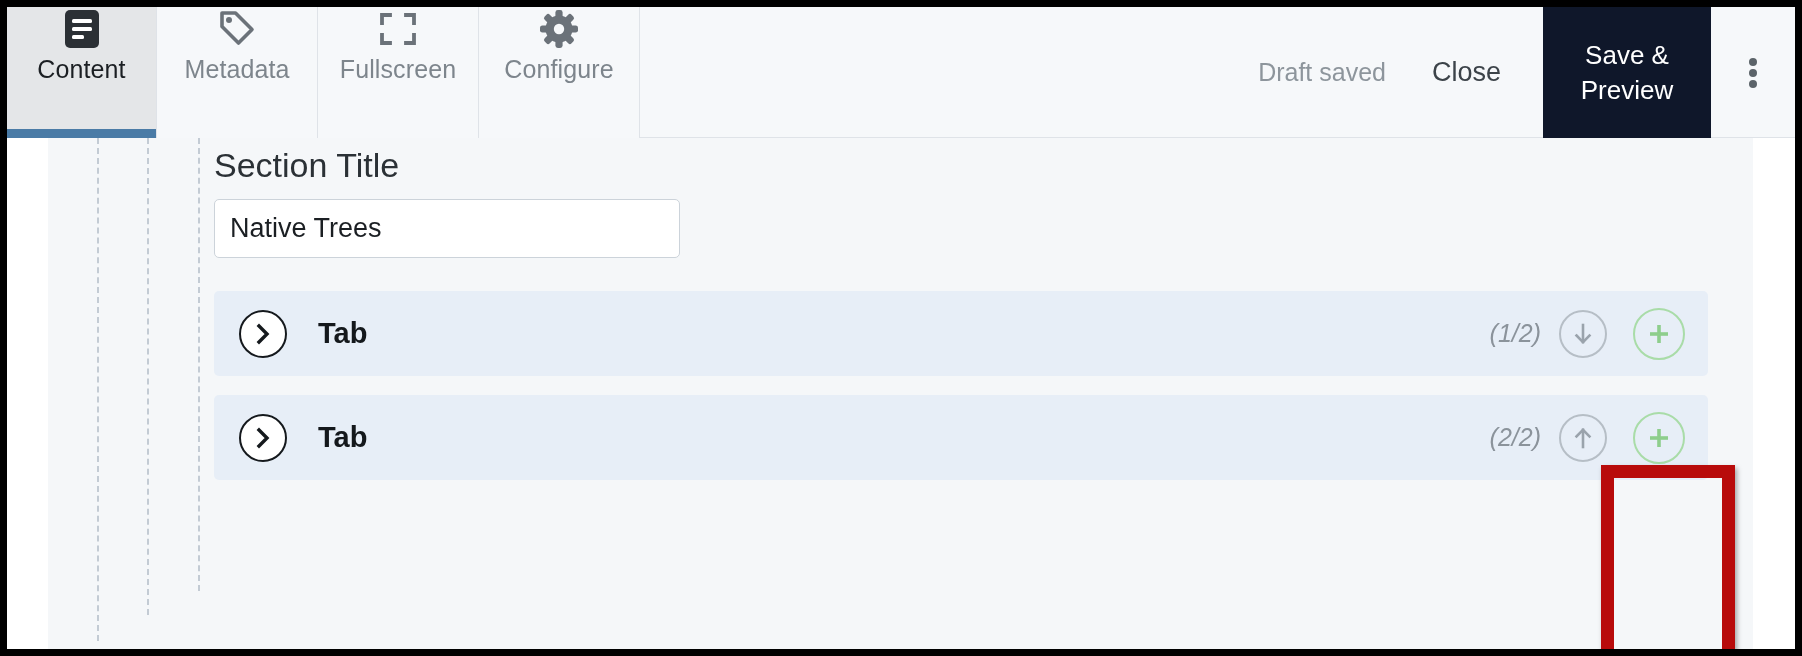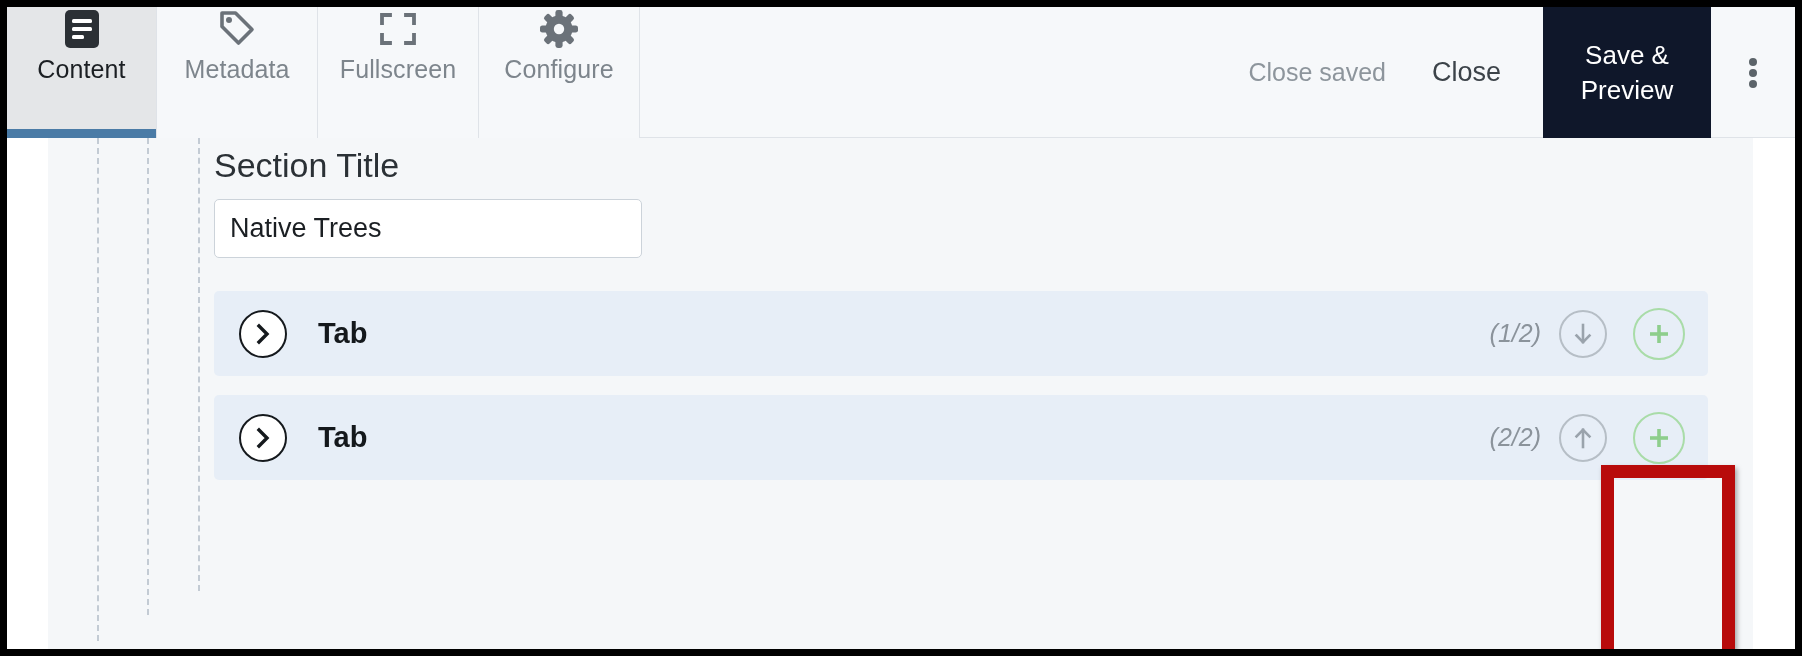--- a/index.html
+++ b/index.html
@@ -164,21 +164,21 @@
     position: absolute;
     left: 166px;
     top: 8px;
     font-size: 34px;
     color: #2b3136;
   }
   #section-title-input {
     position: absolute;
     left: 166px;
     top: 61px;
-    width: 428px;
+    width: 466px;
     height: 59px;
     box-sizing: border-box;
     background: #ffffff;
     border: 1px solid #ccd3da;
     border-radius: 5px;
     font-family: "Liberation Sans", sans-serif;
     font-size: 27px;
     color: #1b1f23;
     padding: 0 15px;
     outline: none;
@@ -318,21 +318,21 @@
             </g>
             <circle cx="20" cy="20" r="5.2" fill="#f6f8fa"></circle>
           </svg>
         </span>
         <span class="tab-label">Configure</span>
       </div>
 
     </div>
 
     <div class="toolbar-right">
-      <div id="draft-saved">Close saved</div>
+      <div id="draft-saved">Draft saved</div>
       <div id="close-button">Close</div>
       <div id="save-preview-button">
         <span>
           <span>Save &amp;</span><br>
           <span>Preview</span>
         </span>
       </div>
       <div id="kebab-button">
         <span>
           <div class="kebab-dot"></div>

